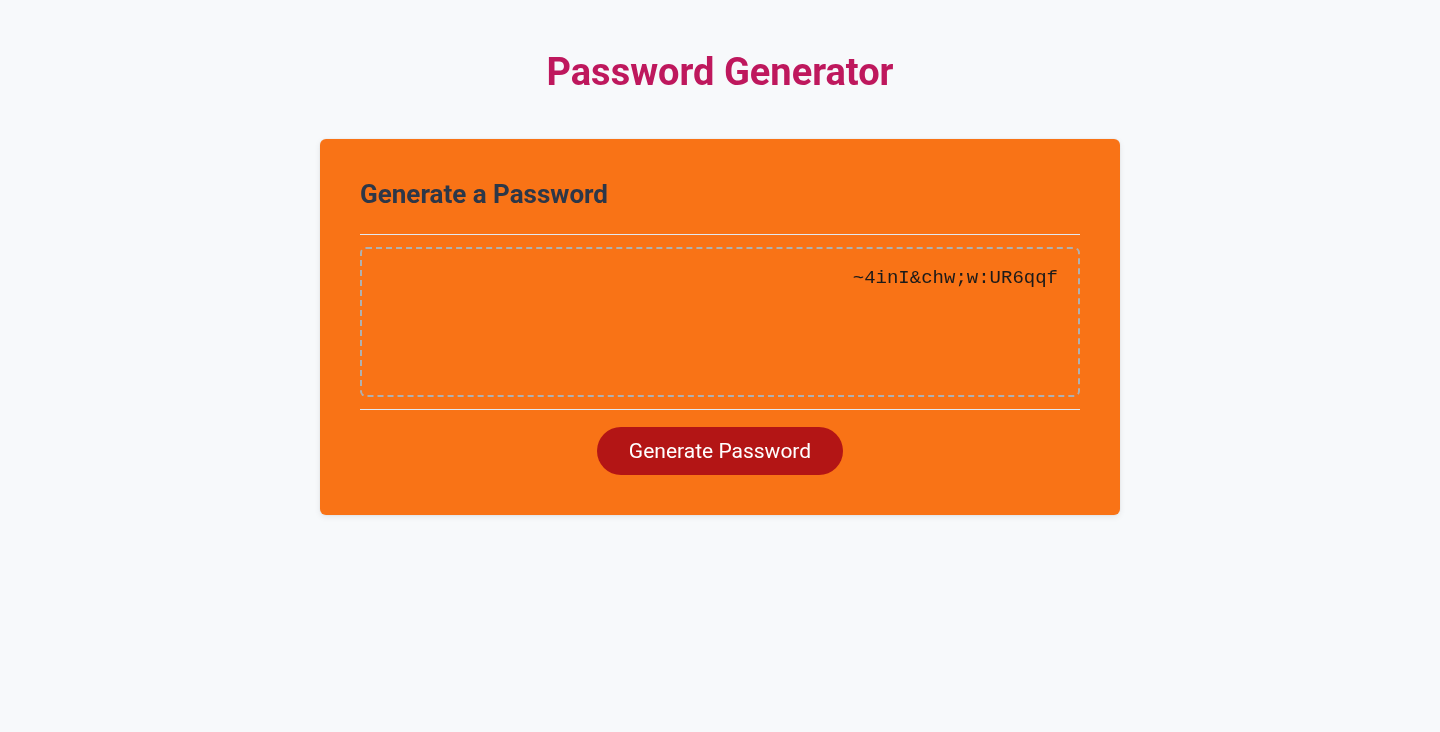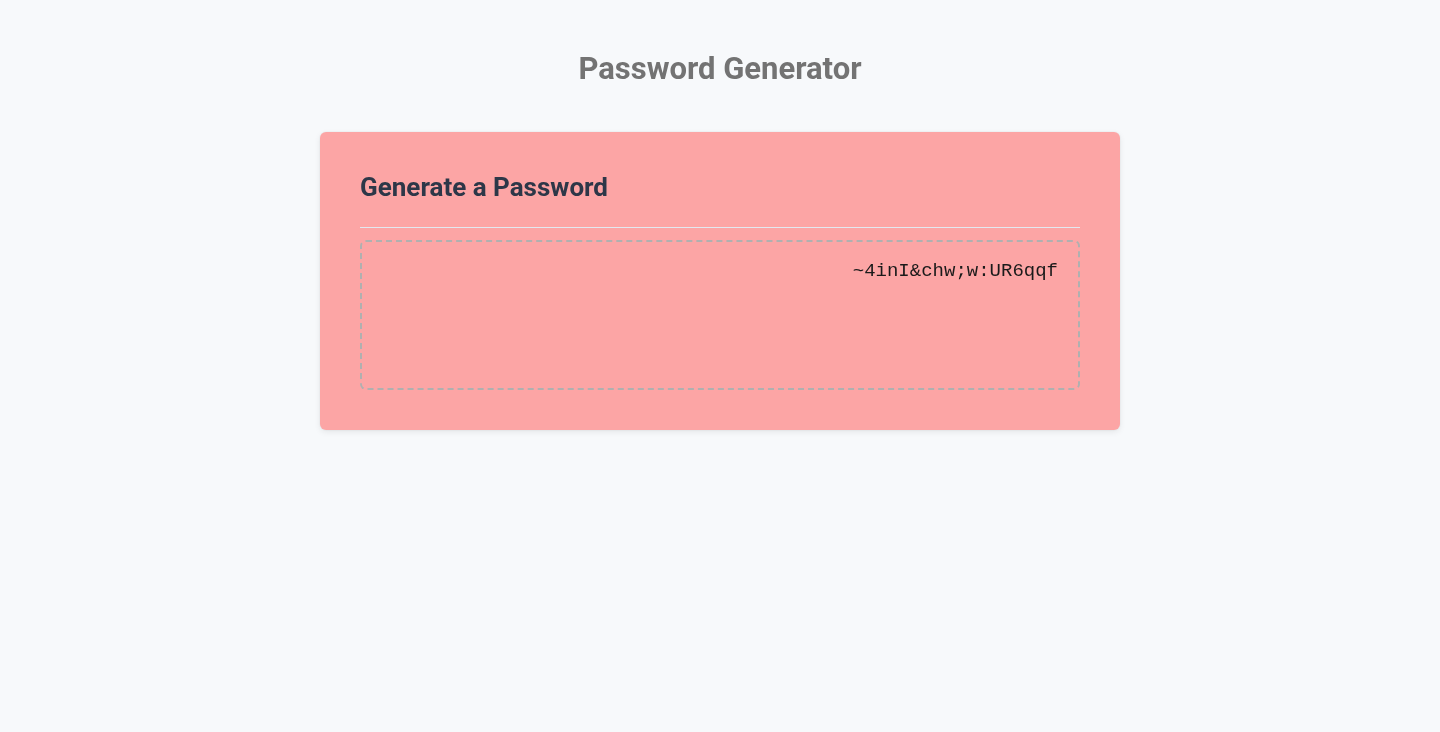--- a/index.html
+++ b/index.html
@@ -15,28 +15,28 @@
       padding-top: 50px;
     }
 
     .container {
       max-width: 800px;
       margin: 0 auto;
     }
 
     .page-title {
       text-align: center;
-      font-size: 31px;
+      font-size: 38px;
       font-weight: 700;
-      color: #737373;
+      color: #be185d;
       margin-bottom: 45px;
     }
 
     .card {
-      background-color: #fca5a5;
+      background-color: #f97316;
       border-radius: 6px;
       box-shadow: 0 2px 6px rgba(0, 0, 0, 0.08), 0 0 0 1px rgba(0,0,0,0.02);
       padding: 40px;
     }
 
     .card-header {
       font-size: 26px;
       font-weight: 700;
       color: #2d3748;
       padding-bottom: 25px;
@@ -79,14 +79,17 @@
 <body>
 
 <div class="container">
   <h1 class="page-title">Password Generator</h1>
 
   <div class="card">
     <h2 class="card-header">Generate a Password</h2>
 
     <div class="password-output">~4inI&amp;chw;w:UR6qqf</div>
 
+    <div class="card-footer">
+      <button class="generate-button">Generate Password</button>
+    </div>
   </div>
 </div>
 
 </body></html>

